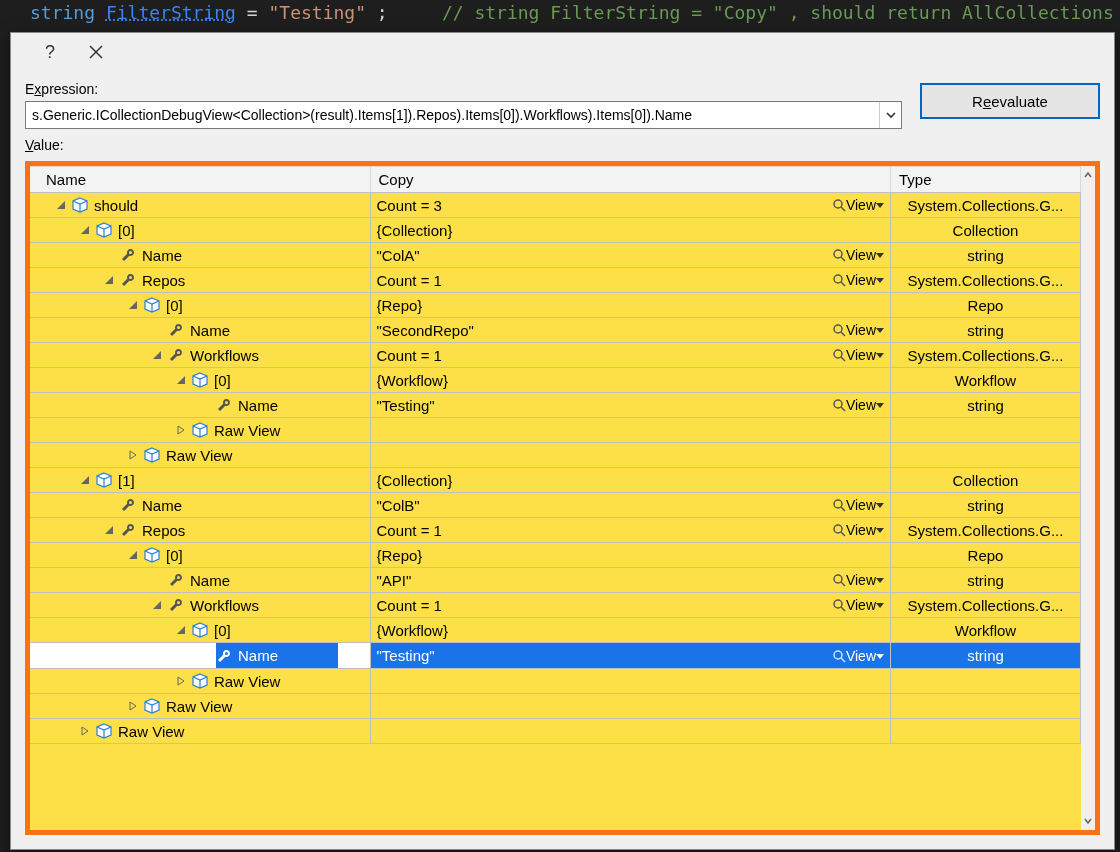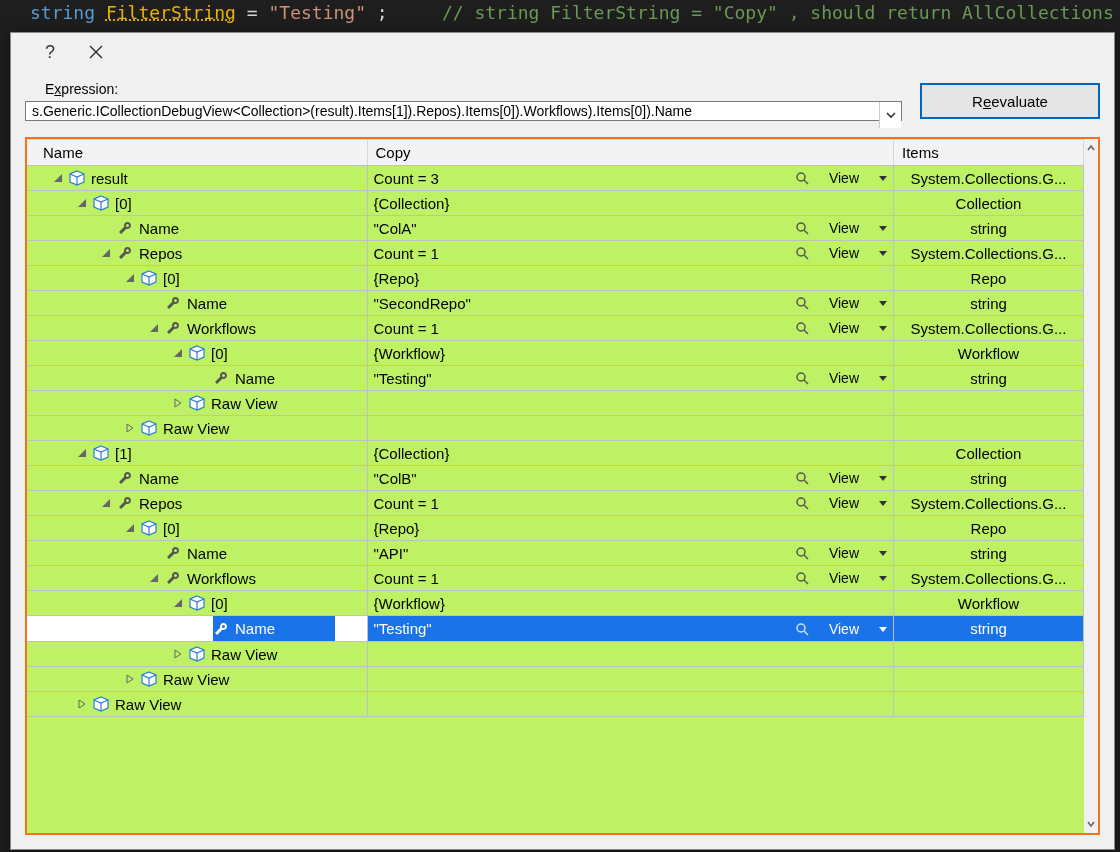--- a/index.html
+++ b/index.html
@@ -17,21 +17,21 @@
   
   .code-bg {
     position: absolute;
     top: 2px;
     left: 30px;
     font-family: Consolas, monospace;
     font-size: 18px;
     white-space: nowrap;
   }
   .kw { color: #569cd6; }
-  .ident { color: #eab308; text-decoration: underline dotted; }
+  .ident { color: #3b82f6; text-decoration: underline dotted; }
   .str { color: #ce9178; }
   .punct { color: #d4d4d4; }
   .cmt { color: #6a9955; }
 
   
   .dialog {
     position: absolute;
     top: 32px;
     left: 10px;
     width: 1105px;
@@ -63,26 +63,26 @@
   }
   .titlebar .tbtn svg { width: 14px; height: 14px; stroke:#333; stroke-width:1.5; fill:none;}
   .body {
     flex: 1;
     display: flex;
     flex-direction: column;
     padding: 10px 14px 14px 14px;
   }
   .row1 { display: flex; gap: 18px; align-items: flex-start; }
   .left1 { flex: 1; }
-  .label { font-size: 14px; margin-bottom: 4px; display:block;margin-left:20px; }
+  .label { font-size: 14px; margin-bottom: 4px; display:block; }
   .underline { text-decoration: underline; }
   .expr-wrap { position: relative; }
   .expr-input {
     width: 100%;
-    height: 20px;
+    height: 28px;
     padding: 3px 26px 3px 6px;
     border: 1px solid #7a7a7a;
     font-size: 14px;
     font-family: "Segoe UI", Tahoma, sans-serif;
     background:#fff;
   }
   .expr-input::selection { background: #cfcfcf; }
   .expr-btn {
     position: absolute;
     right: 1px; top: 1px;
@@ -100,23 +100,23 @@
     background: #e5e5e5;
     border: 1px solid #9f9f9f;
     font-size: 15px;
     display:flex; align-items:center; justify-content:center;
   }
   .btn.primary { border: 2px solid #0067c0; background:#e5e5e5;}
   .valuelabel { margin-top:8px; }
 
   .grid-wrap {
     flex:1;
-    margin-top: 16px;
-    background:#bef264;
-    border:2px solid #f97316;
+    margin-top: 4px;
+    background:#fde047;
+    border:5px solid #f97316;
     position:relative;
     overflow:hidden;
   }
   .vscroll {
     position:absolute; right:0; top:0; bottom:0; width:14px;
     background:#f0f0f0;
     display:flex; flex-direction:column; align-items:center;
   }
   .vscroll .arrow { height:18px; width:100%; display:flex;align-items:center;justify-content:center;}
   .vscroll .arrow svg{width:8px;height:8px;}
@@ -158,21 +158,21 @@
     display:inline-flex; align-items:center; justify-content:center;
   }
   .expander svg { width:10px; height:10px; }
   .expander polygon { fill:#666; }
   .expander.closed polygon { fill:none; stroke:#666; }
   .icon { width:16px; height:16px; margin-right:6px; flex-shrink:0; display:inline-flex;}
   .icon svg { width:16px; height:16px; }
 
   .valuecell { display:flex; align-items:center; height:100%; padding:0 6px; justify-content:space-between; gap:6px;}
   .valuecell .vtext{ overflow:hidden; text-overflow:ellipsis; white-space:nowrap;}
-  .viewbtn { display:flex; align-items:center; gap:20px; font-size:14px; color:#000; flex-shrink:0;}
+  .viewbtn { display:flex; align-items:center; gap:0; font-size:14px; color:#000; flex-shrink:0;}
   .mag { width:14px;height:14px; }
   .mag circle{fill:none;stroke:#555;stroke-width:1.5;}
   .mag line{stroke:#555;stroke-width:1.5;}
   .viewbtn .tri { width:8px;height:8px; }
   .viewbtn .tri polygon{fill:#333;}
 
   tr.sel td { background:#1a73e8; color:#fff; }
   tr.sel .viewbtn { color:#fff; }
   tr.sel .mag circle, tr.sel .mag line { stroke:#cfe4ff; }
   tr.sel .viewbtn .tri polygon{ fill:#fff; }
@@ -217,20 +217,23 @@
           <span>E</span><span class="underline">x</span><span>pression:</span>
         </label>
         <div class="expr-wrap">
           <input class="expr-input" value="s.Generic.ICollectionDebugView&lt;Collection&gt;(result).Items[1]).Repos).Items[0]).Workflows).Items[0]).Name" style="">
           <div class="expr-btn">
             <svg class="chev-down">
                 <polyline points="1,3 5,7 9,3"></polyline>
               </svg>
           </div>
         </div>
+        <label class="label valuelabel">
+          <span class="underline">V</span><span>a</span><span>lue:</span>
+        </label>
       </div>
       <div class="btncol">
         <div class="btn primary">
           <span>R</span>
             <span class="underline">e</span>
             <span>evaluate</span>
         </div>
       </div>
     </div>
 
@@ -238,41 +241,41 @@
       <table class="tree">
         <colgroup>
             <col class="col-name">
             <col class="col-value">
             <col class="col-type">
           </colgroup>
         <thead>
           <tr>
             <th style="padding-left:16px;"><span>Name</span></th>
             <th><span>Copy</span></th>
-            <th><span>Items</span></th>
+            <th><span>Type</span></th>
           </tr>
         </thead>
         <tbody id="rows">
             <tr>
               <td>
                 <div class="namecell">
                   <span class="spacer" style="width:24px"></span>
                   <span class="expander">
                     <svg viewBox="0 0 10 10">
                       <polygon points="1,9 9,1 9,9"></polygon>
                     </svg>
                   </span>
                   <span class="icon">
                     <svg viewBox="0 0 16 16">
                       <polygon points="8,1 15,4 15,12 8,15 1,12 1,4" fill="#fff" stroke="#2a7fd6" stroke-width="1.2"></polygon>
                       <polyline points="1,4 8,7 15,4" fill="none" stroke="#2a7fd6" stroke-width="1.2"></polyline>
                       <line x1="8" y1="7" x2="8" y2="15" stroke="#2a7fd6" stroke-width="1.2"></line>
                     </svg>
                   </span>
-                  <span>result</span>
+                  <span>should</span>
                 </div>
               </td>
               <td>
                 <div class="valuecell">
                   <span class="vtext">Count = 3</span>
                   <span class="viewbtn">
                     <svg class="mag" viewBox="0 0 14 14">
                       <circle cx="6" cy="6" r="4"></circle>
                       <line x1="9" y1="9" x2="13" y2="13"></line>
                     </svg>

